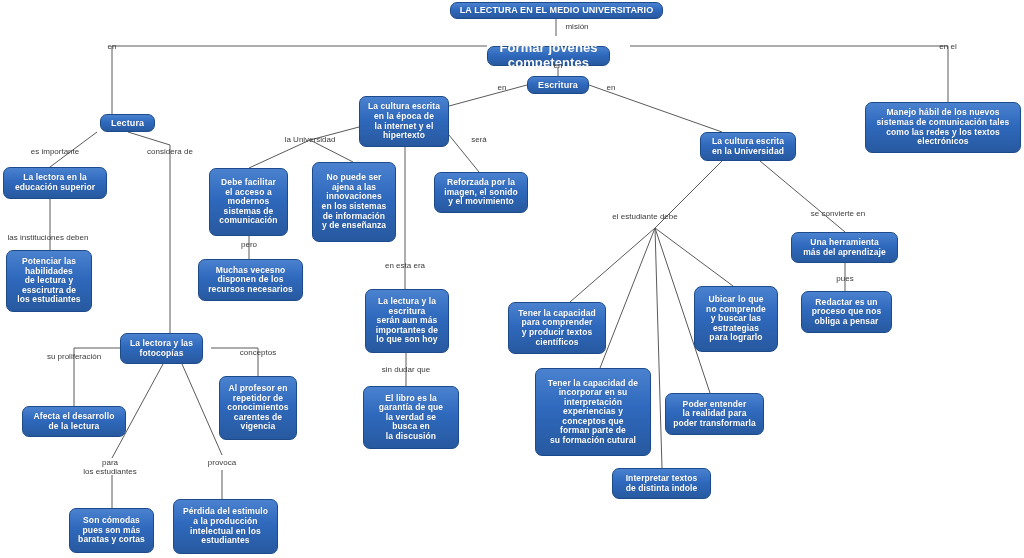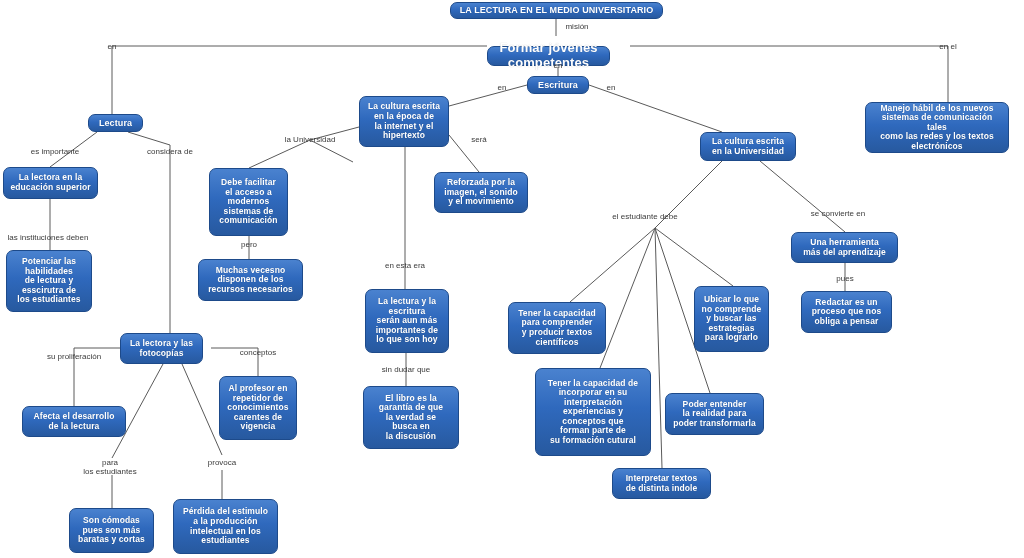--- a/index.html
+++ b/index.html
@@ -90,46 +90,52 @@
       <polyline points="211,348 258,348" fill="none" stroke="#5a5a5a" stroke-width="1"></polyline>
       <polyline points="258,348 258,376" fill="none" stroke="#5a5a5a" stroke-width="1"></polyline>
       <polyline points="163,364 112,458" fill="none" stroke="#5a5a5a" stroke-width="1"></polyline>
       <polyline points="112,475 112,508" fill="none" stroke="#5a5a5a" stroke-width="1"></polyline>
       <polyline points="182,364 222,455" fill="none" stroke="#5a5a5a" stroke-width="1"></polyline>
       <polyline points="222,470 222,499" fill="none" stroke="#5a5a5a" stroke-width="1"></polyline>
     </svg>
 <div class="node" style="left: 450px; top: 2px; width: 213px; height: 17px; font-size: 9px;">LA LECTURA EN EL MEDIO UNIVERSITARIO</div>
     <div class="node" style="left: 487px; top: 46px; width: 123px; height: 20px; font-size: 13px;">Formar jóvenes competentes</div>
     <div class="node" style="left: 527px; top: 76px; width: 62px; height: 18px; font-size: 9px;">Escritura</div>
-    <div class="node" style="left: 88px; top: 114px; width: 55px; height: 18px; font-size: 9px;">Lectura</div>
+    <div class="node" style="left: 100px; top: 114px; width: 55px; height: 18px; font-size: 9px;">Lectura</div>
     <div class="node" style="left: 359px; top: 96px; width: 90px; height: 51px; font-size: 8.5px;">La cultura escrita
 en la época de
 la internet y el
 hipertexto</div>
     <div class="node" style="left: 700px; top: 132px; width: 96px; height: 29px; font-size: 8.5px;">La cultura escrita
 en la Universidad</div>
-    <div class="node" style="left: 865px; top: 102px; width: 144px; height: 51px; font-size: 8.5px;">Manejo hábil de los nuevos
+    <div class="node" style="left: 865px; top: 102px; width: 156px; height: 51px; font-size: 8.5px;">Manejo hábil de los nuevos
 sistemas de comunicación tales
 como las redes y los textos
 electrónicos</div>
-    <div class="node" style="left: 3px; top: 167px; width: 95px; height: 32px; font-size: 8.5px;">La lectora en la
+    <div class="node" style="left: 3px; top: 167px; width: 104px; height: 32px; font-size: 8.5px;">La lectora en la
 educación superior</div>
     <div class="node" style="left: 6px; top: 250px; width: 86px; height: 62px; font-size: 8.5px;">Potenciar las
 habilidades
 de lectura y
 esscirutra de
 los estudiantes</div>
     <div class="node" style="left: 209px; top: 168px; width: 79px; height: 68px; font-size: 8.5px;">Debe facilitar
 el acceso a
 modernos
 sistemas de
 comunicación</div>
     <div class="node" style="left: 198px; top: 259px; width: 105px; height: 42px; font-size: 8.5px;">Muchas vecesno
 disponen de los
 recursos necesarios</div>
+    <div class="node" style="left: 312px; top: 162px; width: 84px; height: 80px; font-size: 8.5px;">No puede ser
+ajena a las
+innovaciones
+en los sistemas
+de información
+y de enseñanza</div>
     <div class="node" style="left: 434px; top: 172px; width: 94px; height: 41px; font-size: 8.5px;">Reforzada por la
 imagen, el sonido
 y el movimiento</div>
     <div class="node" style="left: 365px; top: 289px; width: 84px; height: 64px; font-size: 8.5px;">La lectura y la
 escritura
 serán aun más
 importantes de
 lo que son hoy</div>
     <div class="node" style="left: 363px; top: 386px; width: 96px; height: 63px; font-size: 8.5px;">El libro es la
 garantía de que
@@ -161,21 +167,21 @@
 interpretación
 experiencias y
 conceptos que
 forman parte de
 su formación cutural</div>
     <div class="node" style="left: 612px; top: 468px; width: 99px; height: 31px; font-size: 8.5px;">Interpretar textos
 de distinta indole</div>
     <div class="node" style="left: 665px; top: 393px; width: 99px; height: 42px; font-size: 8.5px;">Poder entender
 la realidad para
 poder transformarla</div>
-    <div class="node" style="left: 694px; top: 286px; width: 75px; height: 66px; font-size: 8.5px;">Ubicar lo que
+    <div class="node" style="left: 694px; top: 286px; width: 84px; height: 66px; font-size: 8.5px; border-radius: 8px;">Ubicar lo que
 no comprende
 y buscar las
 estrategias
 para lograrlo</div>
     <div class="node" style="left: 791px; top: 232px; width: 107px; height: 31px; font-size: 8.5px;">Una herramienta
 más del aprendizaje</div>
     <div class="node" style="left: 801px; top: 291px; width: 91px; height: 42px; font-size: 8.5px;">Redactar es un
 proceso que nos
 obliga a pensar</div>
     <div class="edge-label" style="left: 558px; top: 27px; margin-left: 19px;">misión</div>

